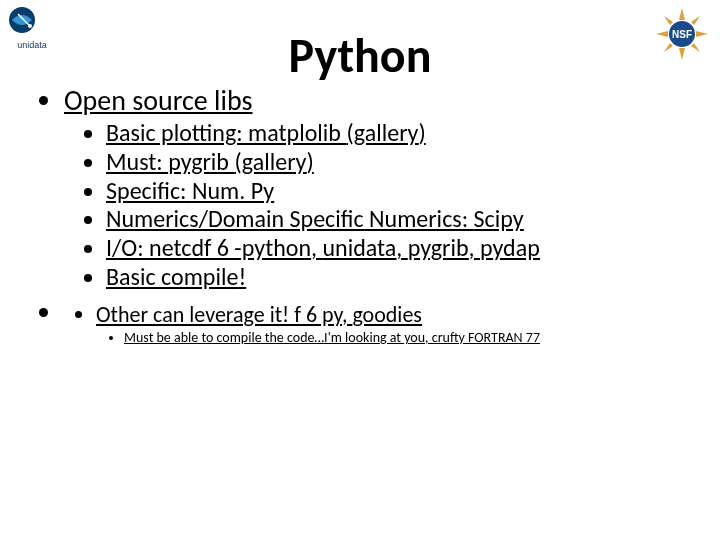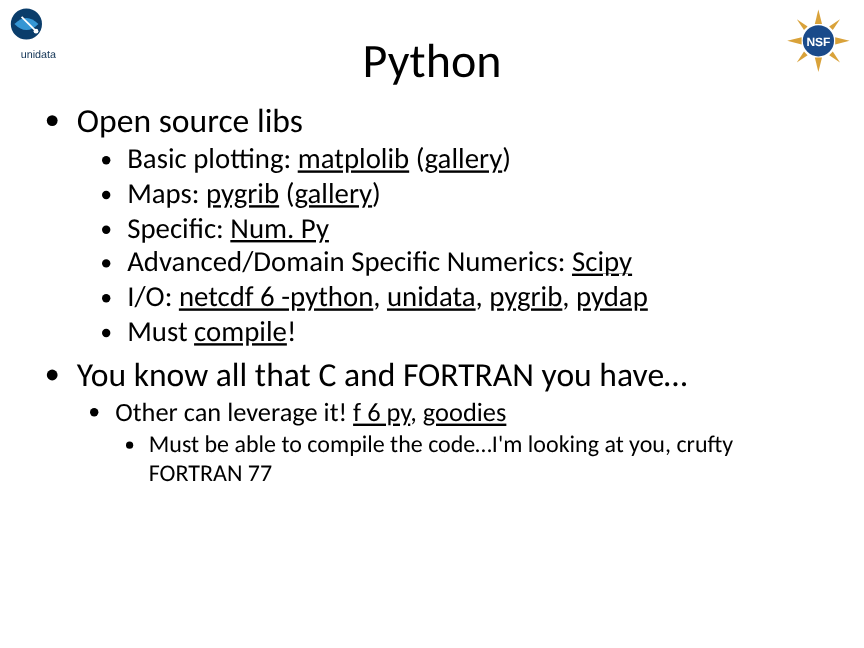--- a/index.html
+++ b/index.html
@@ -27,57 +27,58 @@
   }
   .logo-right {
     position: absolute;
     top: 6px;
     right: 10px;
     width: 56px;
     height: 56px;
   }
   .title {
     text-align: center;
-    font-size: 40px;
-    font-weight: 400;
+    font-size: 48px;
+    font-weight: 700;
     padding-top: 26px;
     margin: 0;
   }
   .content {
     position: absolute;
     top: 84px;
     left: 36px;
     right: 36px;
   }
   ul.l1 {
     list-style: disc;
     margin: 0;
     padding-left: 28px;
     font-size: 28px;
     line-height: 1.18;
+    text-decoration: underline;
   }
   ul.l2 {
     list-style: disc;
     margin: 2px 0 4px 0;
     padding-left: 42px;
     font-size: 24px;
     line-height: 1.2;
   }
   ul.l3 {
     list-style: disc;
     margin: 2px 0 0 0;
     padding-left: 32px;
     font-size: 22px;
     line-height: 1.2;
   }
   ul.l4 {
     list-style: disc;
     margin: 2px 0 0 0;
     padding-left: 28px;
-    font-size: 20px;
+    font-size: 14px;
     line-height: 1.2;
   }
   .u { text-decoration: underline; }
 </style>
 </head>
 <body>
 <div class="slide">
 
   <svg class="logo-left" viewBox="0 0 52 44">
     <rect x="0" y="0" width="52" height="44" fill="#fff"></rect>
@@ -110,43 +111,43 @@
   <div class="content">
     <ul class="l1">
       <li><span>Open source libs</span>
         <ul class="l2">
           <li>
             <span>Basic plotting: </span>
             <span class="u">matplolib</span>
             <span> (</span><span class="u">gallery</span><span>)</span>
           </li>
           <li>
-            <span>Maps: </span>
+            <span>Must: </span>
             <span class="u">pygrib</span>
             <span> (</span><span class="u">gallery</span><span>)</span>
           </li>
           <li>
             <span>Specific: </span>
             <span class="u">Num. Py</span>
           </li>
           <li>
-            <span>Advanced/Domain Specific Numerics: </span>
+            <span>Numerics/Domain Specific Numerics: </span>
             <span class="u">Scipy</span>
           </li>
           <li>
             <span>I/O: </span>
             <span class="u">netcdf 6 -python</span><span>, </span><span class="u">unidata</span><span>, </span><span class="u">pygrib</span><span>, </span><span class="u">pydap</span>
           </li>
           <li>
-            <span>Must </span>
+            <span>Basic </span>
             <span class="u">compile</span><span>!</span>
           </li>
         </ul>
       </li>
-      <li><span>You know all that C and FORTRAN you have…</span>
+      <li>
         <ul class="l3">
           <li>
             <span>Other can leverage it! </span>
             <span class="u">f 6 py</span><span>, </span><span class="u">goodies</span>
             <ul class="l4">
               <li>Must be able to compile the code…I'm looking at you, crufty FORTRAN 77</li>
             </ul>
           </li>
         </ul>
       </li>

